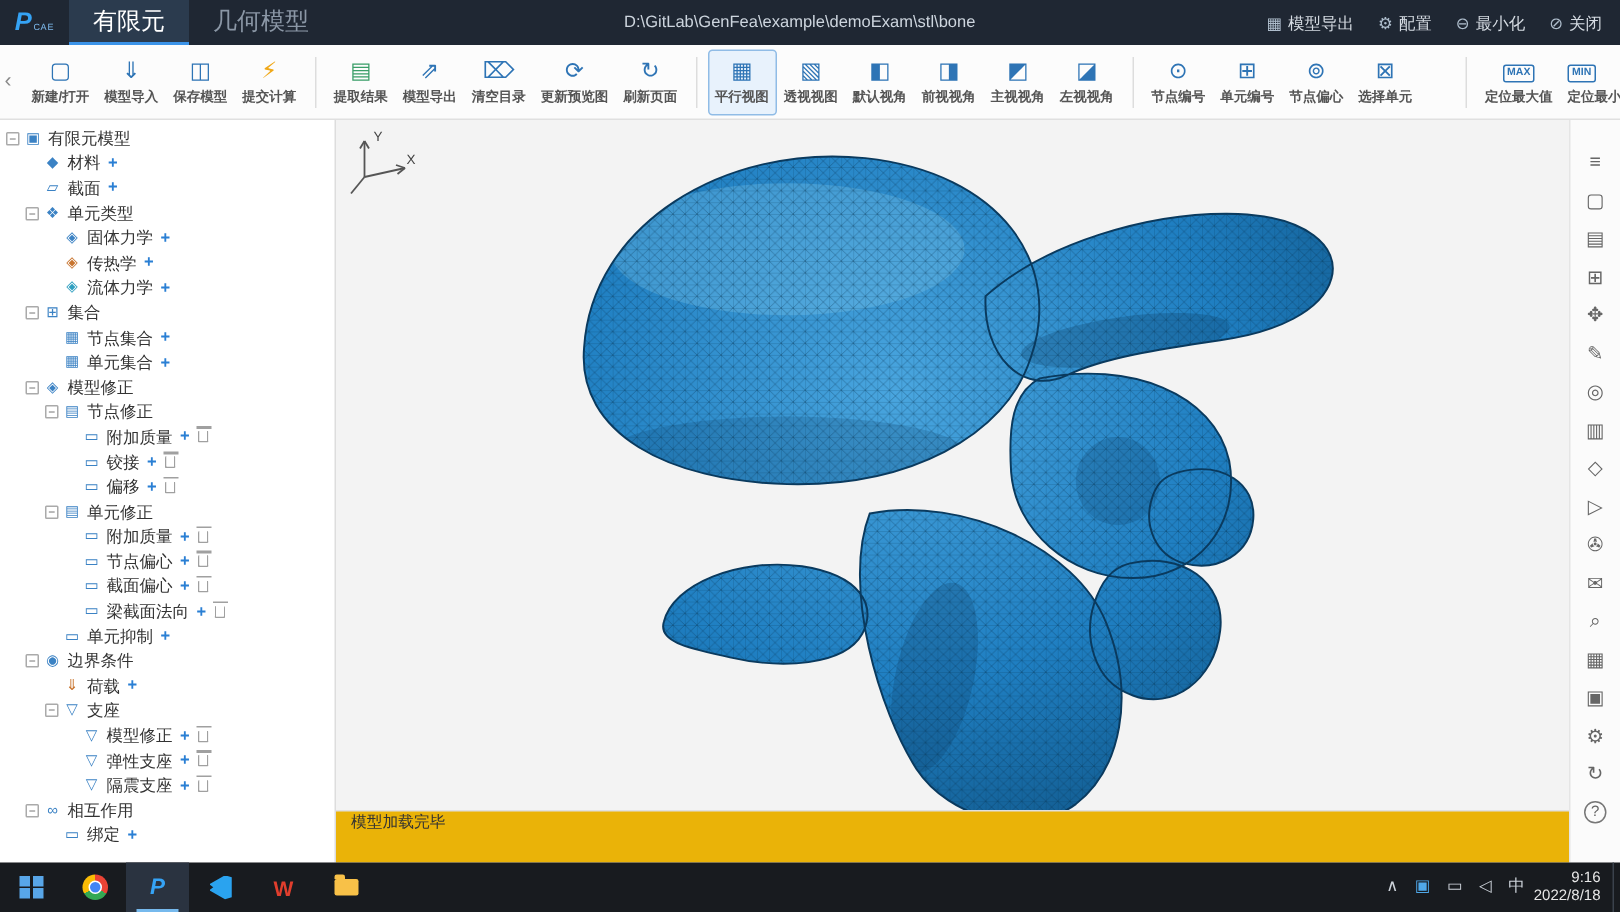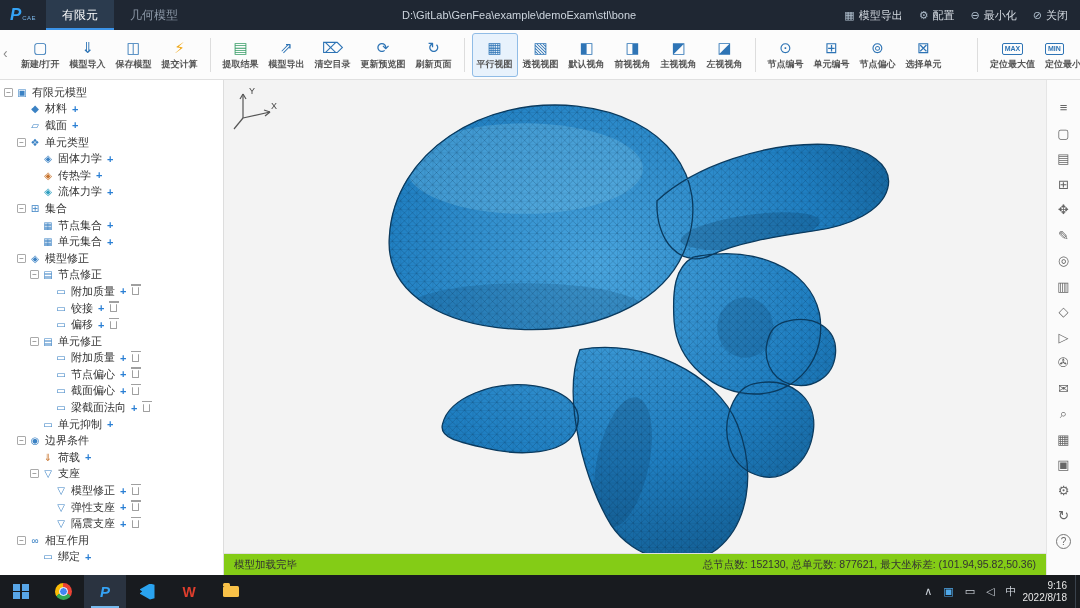--- a/index.html
+++ b/index.html
@@ -6,21 +6,21 @@
   *{box-sizing:border-box;}
   .screen{width:1080px;height:608px;display:flex;flex-direction:column;overflow:hidden;
           font-family:"Liberation Sans","DejaVu Sans",sans-serif;background:#f2f2f2;}
 
   
   .titlebar{height:30px;background:#1f2733;color:#dfe5ec;display:flex;align-items:center;flex:0 0 auto;}
   .logo{width:46px;display:flex;align-items:baseline;justify-content:center;gap:1px;}
   .logo-p{font-weight:bold;font-style:italic;font-size:17px;color:#35a3f5;}
   .logo-sub{font-size:6px;color:#7db9ec;letter-spacing:.5px;}
   .tabs{display:flex;height:30px;}
-  .tab{padding:0 16px;line-height:30px;font-size:12px;color:#8b97a6;cursor:default;}
+  .tab{padding:0 16px;line-height:30px;font-size:16px;color:#8b97a6;cursor:default;}
   .tab.active{background:#2b3b4e;color:#fff;box-shadow:inset 0 -2px 0 #3b93e8;}
   .path{flex:1;text-align:center;font-size:11px;color:#cdd5de;white-space:nowrap;overflow:hidden;}
   .actions{display:flex;align-items:center;gap:16px;margin-right:12px;font-size:11px;}
   .tb-action{display:flex;align-items:center;gap:4px;color:#d5dbe2;}
   .tb-action-icon{font-size:11px;color:#aebdcc;}
   .tb-action-label{white-space:nowrap;}
 
   
   .toolbar{height:50px;background:#fcfcfc;border-bottom:1px solid #e0e0e0;display:flex;align-items:center;
            padding-left:16px;position:relative;flex:0 0 auto;overflow:hidden;}
@@ -49,21 +49,21 @@
   .plus{color:#2a7fd4;margin-left:5px;font-size:11px;font-weight:bold;}
   .trash{width:7px;height:8px;border:1px solid #a0a0a0;border-top:none;border-radius:1px;margin-left:6px;
          position:relative;display:inline-block;flex:none;}
   .trash::before{content:"";position:absolute;top:-3px;left:-2.5px;width:10px;height:1.5px;background:#a0a0a0;}
 
   .center{flex:1;display:flex;flex-direction:column;min-width:0;}
   .viewport{flex:1;background:#f3f3f3;position:relative;overflow:hidden;}
   .model{position:absolute;inset:0;width:100%;height:100%;}
   .axis{position:absolute;top:2px;left:5px;}
 
-  .statusbar{height:22px;background:#84cc16;border-top:1px solid #e0e0e0;display:flex;align-items:center;
+  .statusbar{height:35px;background:#eab308;border-top:1px solid #e0e0e0;display:flex;align-items:flex-start;
              justify-content:space-between;padding:0 10px;font-size:10.5px;color:#333;flex:0 0 auto;white-space:nowrap;}
 
   .rstrip{width:34px;background:#fbfbfb;border-left:1px solid #e5e5e5;display:flex;flex-direction:column;
           align-items:center;padding-top:20px;gap:9.5px;flex:0 0 auto;overflow:hidden;}
   .rt-icon{font-size:13px;color:#666;width:20px;height:16px;text-align:center;line-height:16px;}
   .rt-icon.circled{border:1px solid #777;border-radius:50%;width:15px;height:15px;line-height:13px;font-size:10px;}
 
   
   .taskbar{height:33px;background:#181b1f;display:flex;align-items:center;color:#e8e8e8;flex:0 0 auto;}
   .tb-apps{display:flex;height:33px;}
@@ -444,21 +444,20 @@
               <line x1="41" y1="30" x2="36" y2="34"></line>
             <line x1="14" y1="36" x2="5" y2="47"></line>
           </g>
           <text x="20" y="12" font-size="9" fill="#444">Y</text>
           <text x="42" y="27" font-size="9" fill="#444">X</text>
         </svg>
 
       </div>
       <div class="statusbar">
         <span>模型加载完毕</span>
-        <span>总节点数: 152130, 总单元数: 877621, 最大坐标差: (101.94,95.82,50.36)</span>
       </div>
     </div>
 
     <div class="rstrip">
         <div class="rt-icon">≡</div>
         <div class="rt-icon">▢</div>
         <div class="rt-icon">▤</div>
         <div class="rt-icon">⊞</div>
         <div class="rt-icon">✥</div>
         <div class="rt-icon">✎</div>

